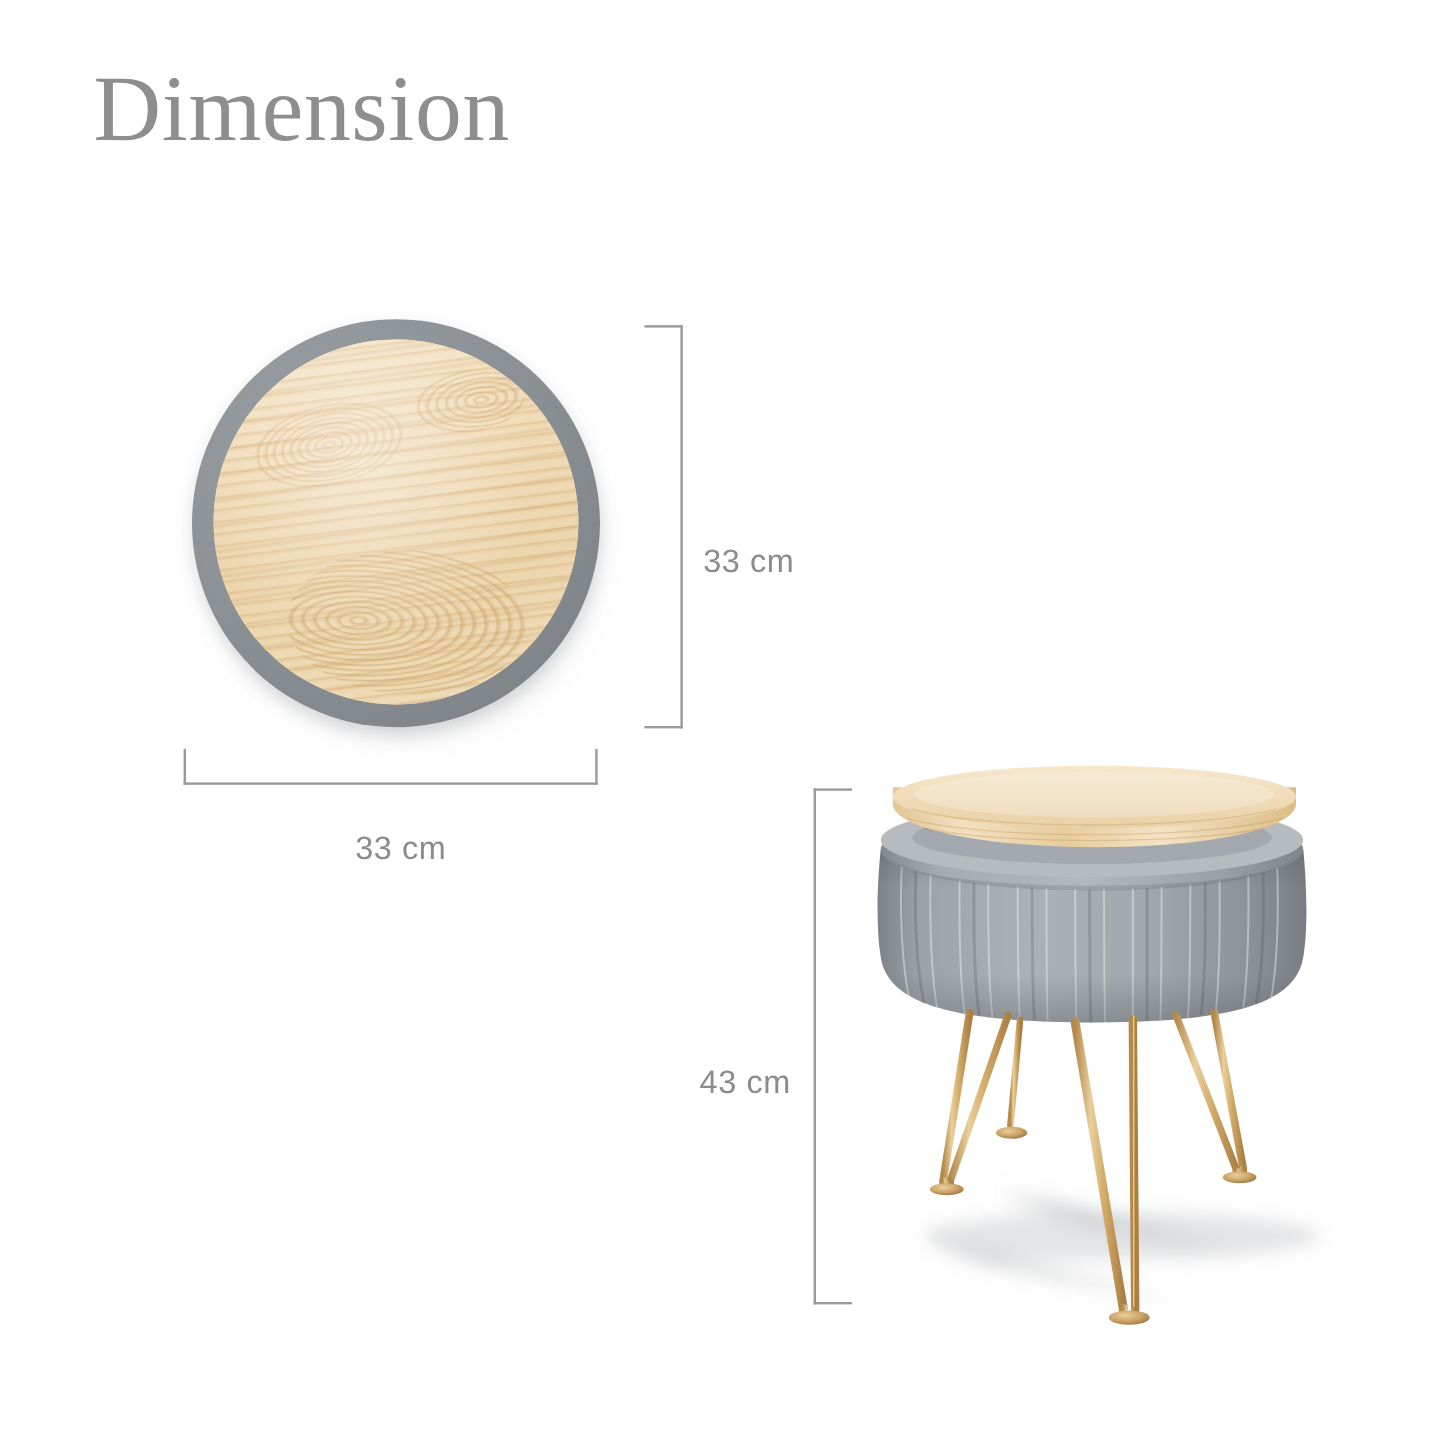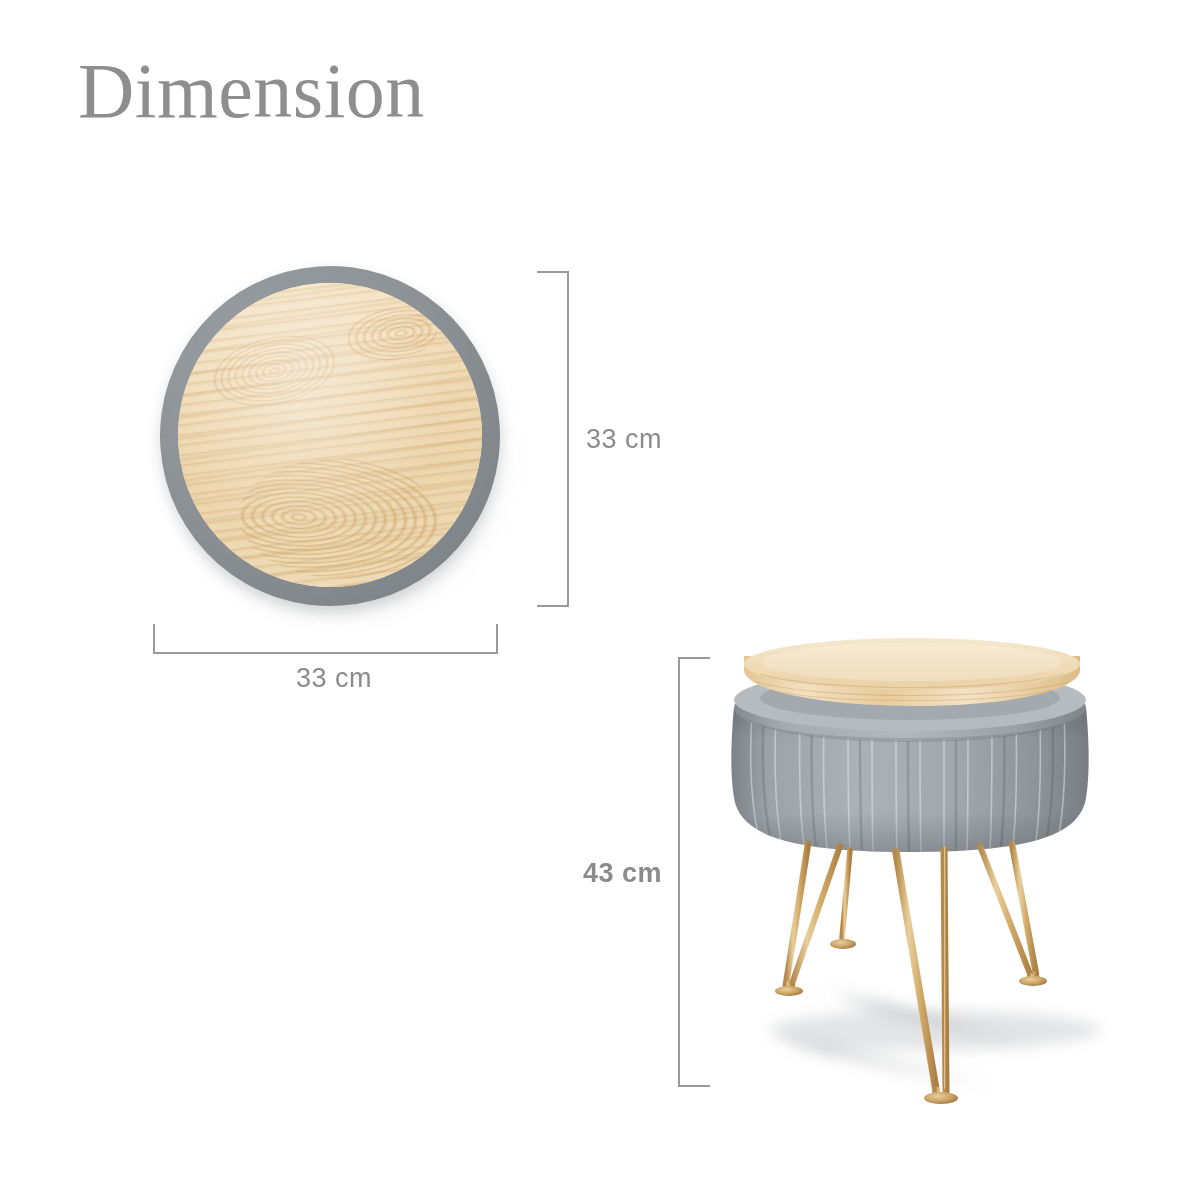--- a/index.html
+++ b/index.html
@@ -25,38 +25,39 @@
 
   
   .dim-line{position:absolute;background:#9a9a9a;}
   .dim-label{
     position:absolute;
     font-family:"Liberation Sans", sans-serif;
     font-size:27px;
     color:#8b8b8b;
     white-space:nowrap;
     letter-spacing:0.5px;
+    margin-top:29px;
   }
 
   
   #v-bracket-stem{left:567px;top:271px;width:2px;height:336px;}
   #v-bracket-cap-top{left:537px;top:271px;width:32px;height:2px;}
   #label-diameter{left:586px;top:424px;}
 
   
   #h-bracket-stem{left:153px;top:652px;width:345px;height:2px;}
   #h-bracket-cap-left{left:153px;top:624px;width:2px;height:30px;}
   #h-bracket-cap-right{left:496px;top:624px;width:2px;height:30px;}
   #label-width{left:296px;top:663px;}
 
   
   #s-bracket-stem{left:678px;top:657px;width:2px;height:430px;}
   #s-bracket-cap-top{left:678px;top:657px;width:32px;height:2px;}
   #s-bracket-cap-bot{left:678px;top:1085px;width:32px;height:2px;}
-  #label-height{left:583px;top:858px;font-weight:bold;}
+  #label-height{left:583px;top:858px;}
 
   
   .disc-wrap{position:absolute;left:152px;top:252px;width:360px;height:360px;}
   .disc-shadow{
     position:absolute;left:22px;top:40px;width:330px;height:320px;
     border-radius:50%;
     background:radial-gradient(ellipse at 50% 55%, rgba(120,122,125,0.30) 0%, rgba(140,142,145,0.16) 55%, rgba(255,255,255,0) 75%);
     filter:blur(14px);
   }
   .disc-rim{

